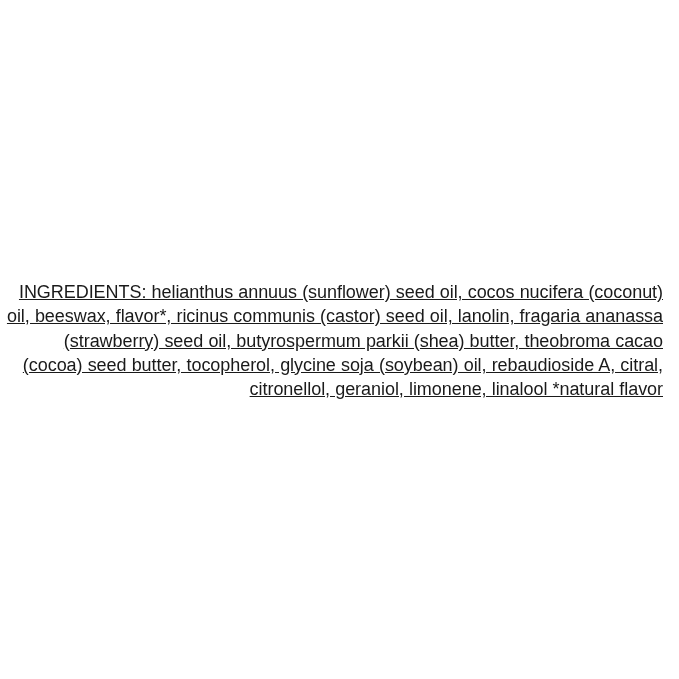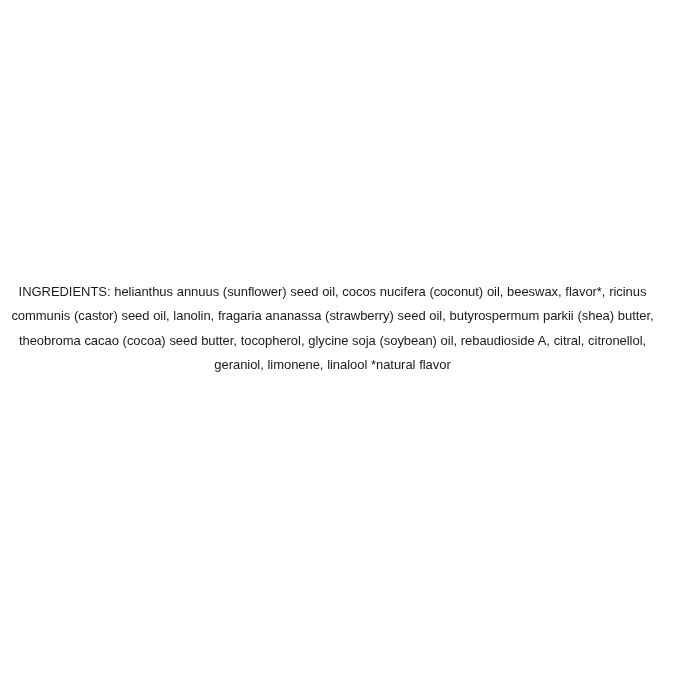--- a/index.html
+++ b/index.html
@@ -24,27 +24,28 @@
     position: absolute;
     left: 0px;
     top: 280px;
     width: 665px;
     padding: 0 2px 0 2px;
     box-sizing: border-box;
   }
   .ingredients-text {
     margin: 0;
     font-family: "Liberation Sans", sans-serif;
-    font-size: 13px;
+    font-size: 18px;
     line-height: 24.3px;
     color: #1a1a1a;
     letter-spacing: -0.05px;
     word-spacing: 0.2px;
-    text-align: center;
+    text-align: right;
     white-space: normal;
+    text-decoration: underline;
   }
 </style>
 </head>
 <body>
 
 <div class="page">
   <div class="ingredients-block">
     <p class="ingredients-text">INGREDIENTS: helianthus annuus (sunflower) seed oil, cocos nucifera (coconut) oil, beeswax, flavor*, ricinus communis (castor) seed oil, lanolin, fragaria ananassa (strawberry) seed oil, butyrospermum parkii (shea) butter, theobroma cacao (cocoa) seed butter, tocopherol, glycine soja (soybean) oil, rebaudioside A, citral, citronellol, geraniol, limonene, linalool *natural flavor</p>
   </div>
 </div>

